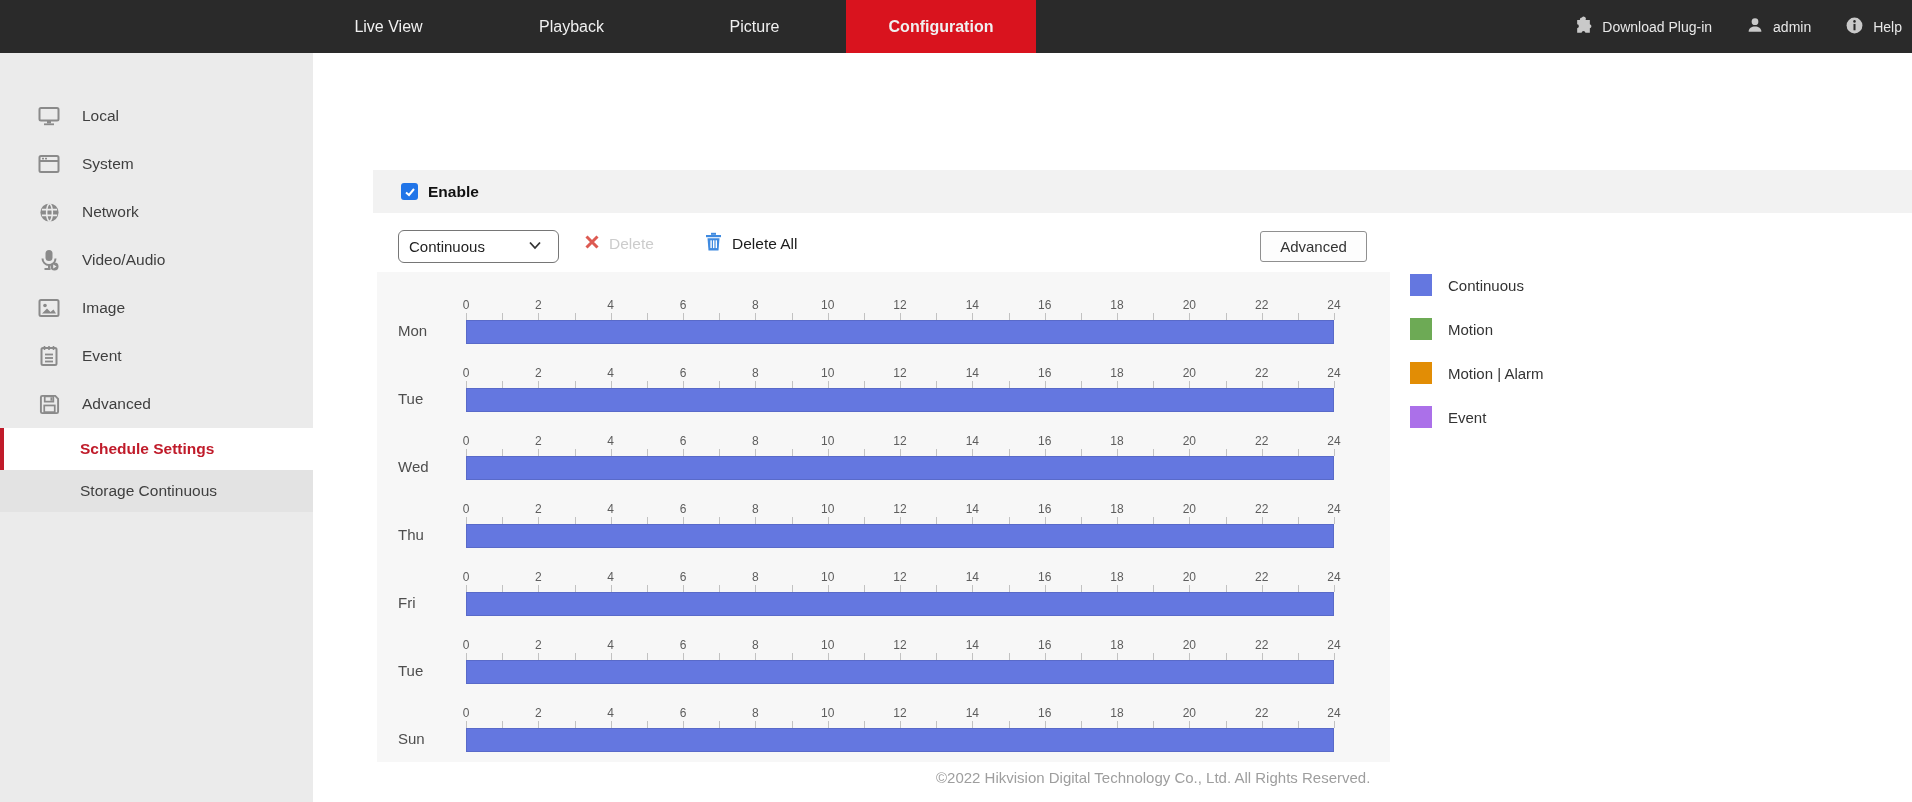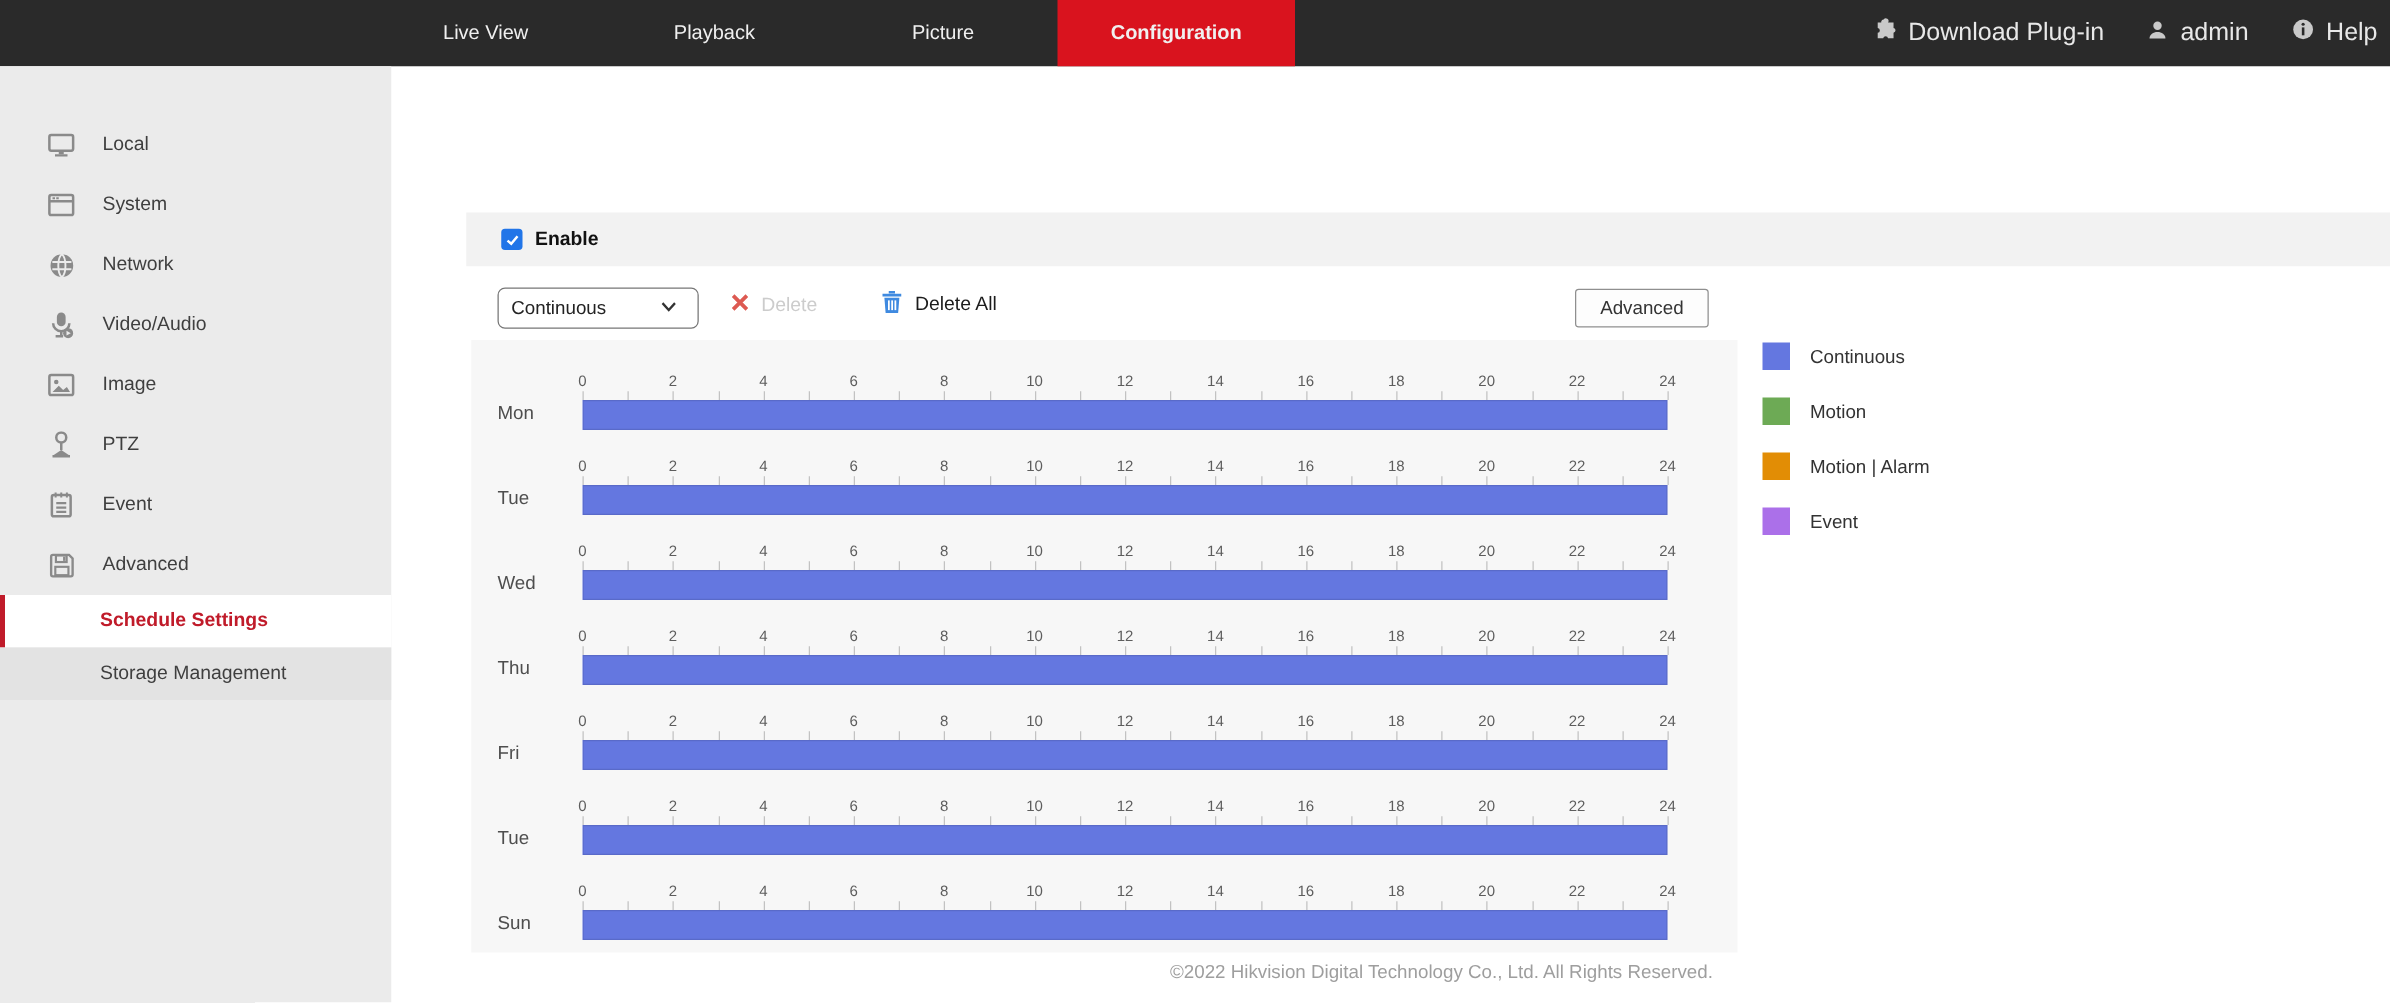--- a/index.html
+++ b/index.html
@@ -11,21 +11,21 @@
   .logo { position:absolute; left:24px; top:0; height:53px; display:flex; align-items:center;
           font-style:italic; font-weight:bold; font-size:27px; letter-spacing:-1px; cursor:default; }
   .logo .hik { color:#e01622; }
   .logo .vision { color:#b3b3b3; }
   .logo .reg { color:#9a9a9a; font-size:13px; font-weight:normal; vertical-align:super; margin-left:3px; font-style:normal; }
   .main-nav { position:absolute; left:297px; top:0; height:53px; display:flex; }
   .nav-item { width:183px; height:53px; line-height:53px; text-align:center; color:#f0f0f0;
               font-size:16px; cursor:pointer; }
   .nav-item.active { background:#d9131e; font-weight:bold; width:190px; }
   .top-utils { position:absolute; right:6px; top:0; height:53px; display:flex; align-items:center; gap:34px; padding-right:4px; }
-  .util-item { display:flex; align-items:center; gap:9px; color:#e8e8e8; font-size:20px; cursor:pointer; }
+  .util-item { display:flex; align-items:center; gap:9px; color:#e8e8e8; font-size:14px; cursor:pointer; }
 
   
   .sidebar { position:absolute; left:0; top:53px; width:313px; height:749px; background:#ebebeb; padding-top:39px; }
   .side-item { height:48px; display:flex; align-items:center; padding-left:37px; color:#3f3f3f;
                font-size:15.5px; cursor:pointer; }
   .side-item .ic { width:24px; height:22px; margin-right:21px; display:flex; align-items:center; justify-content:center; }
   .side-sub { height:42px; display:flex; align-items:center; padding-left:80px; font-size:15.5px;
               color:#3f3f3f; cursor:pointer; background:#e3e3e3; }
   .side-sub.selected { background:#ffffff; color:#c01b2a; font-weight:bold;
                        border-left:4px solid #c01b2a; padding-left:76px; }
@@ -171,31 +171,20 @@
             <rect x="1.5" y="2" width="19" height="16" rx="1.5" fill="none" stroke="#8a8a8a" stroke-width="2"></rect>
             <circle cx="7" cy="7.5" r="1.8" fill="#8a8a8a"></circle>
             <path d="M4 15.5 l5-5 3.5 3.5 3-2.5 2.5 4z" fill="#8a8a8a"></path>
           </svg>
         </span>
         <span>Image</span>
       </div>
       <div class="side-item">
         <span class="ic">
           <svg width="20" height="22" viewBox="0 0 20 22">
-            <circle cx="10" cy="5" r="4" fill="none" stroke="#8a8a8a" stroke-width="2"></circle>
-            <rect x="9" y="9" width="2" height="6" fill="#8a8a8a"></rect>
-            <path d="M4 19 l6-4 6 4z" fill="#8a8a8a"></path>
-            <rect x="3" y="19" width="14" height="2" fill="#8a8a8a"></rect>
-          </svg>
-        </span>
-        <span>PTZ</span>
-      </div>
-      <div class="side-item">
-        <span class="ic">
-          <svg width="20" height="22" viewBox="0 0 20 22">
             <rect x="2.5" y="3" width="15" height="17" rx="1.5" fill="none" stroke="#8a8a8a" stroke-width="2"></rect>
             <line x1="5.5" y1="1" x2="5.5" y2="5" stroke="#8a8a8a" stroke-width="1.6"></line>
             <line x1="10" y1="1" x2="10" y2="5" stroke="#8a8a8a" stroke-width="1.6"></line>
             <line x1="14.5" y1="1" x2="14.5" y2="5" stroke="#8a8a8a" stroke-width="1.6"></line>
             <line x1="6" y1="9.5" x2="14" y2="9.5" stroke="#8a8a8a" stroke-width="1.8"></line>
             <line x1="6" y1="13" x2="14" y2="13" stroke="#8a8a8a" stroke-width="1.8"></line>
             <line x1="6" y1="16.5" x2="14" y2="16.5" stroke="#8a8a8a" stroke-width="1.8"></line>
           </svg>
         </span>
         <span>Event</span>
@@ -205,21 +194,21 @@
           <svg width="21" height="21" viewBox="0 0 22 22">
             <path d="M2 3.5 a1.5 1.5 0 0 1 1.5-1.5 H17 l3 3 v13.5 a1.5 1.5 0 0 1-1.5 1.5 h-15 A1.5 1.5 0 0 1 2 18.5z" fill="none" stroke="#8a8a8a" stroke-width="2"></path>
             <rect x="6" y="2.5" width="9" height="5.5" fill="none" stroke="#8a8a8a" stroke-width="1.8"></rect>
             <rect x="12" y="3.5" width="2" height="3.5" fill="#8a8a8a"></rect>
             <rect x="5.5" y="12" width="11" height="7" fill="none" stroke="#8a8a8a" stroke-width="1.8"></rect>
           </svg>
         </span>
         <span>Advanced</span>
       </div>
       <div class="side-sub selected">Schedule Settings</div>
-      <div class="side-sub">Storage Management</div>
+      <div class="side-sub">Storage Continuous</div>
     </aside>
 
 
   <div class="enable-row">
     <div class="checkbox">
       <svg width="12" height="12" viewBox="0 0 12 12">
           <polyline points="2,6.5 5,9 10,3" fill="none" stroke="#fff" stroke-width="2"></polyline>
         </svg>
     </div>
     <span class="enable-label">Enable</span>

